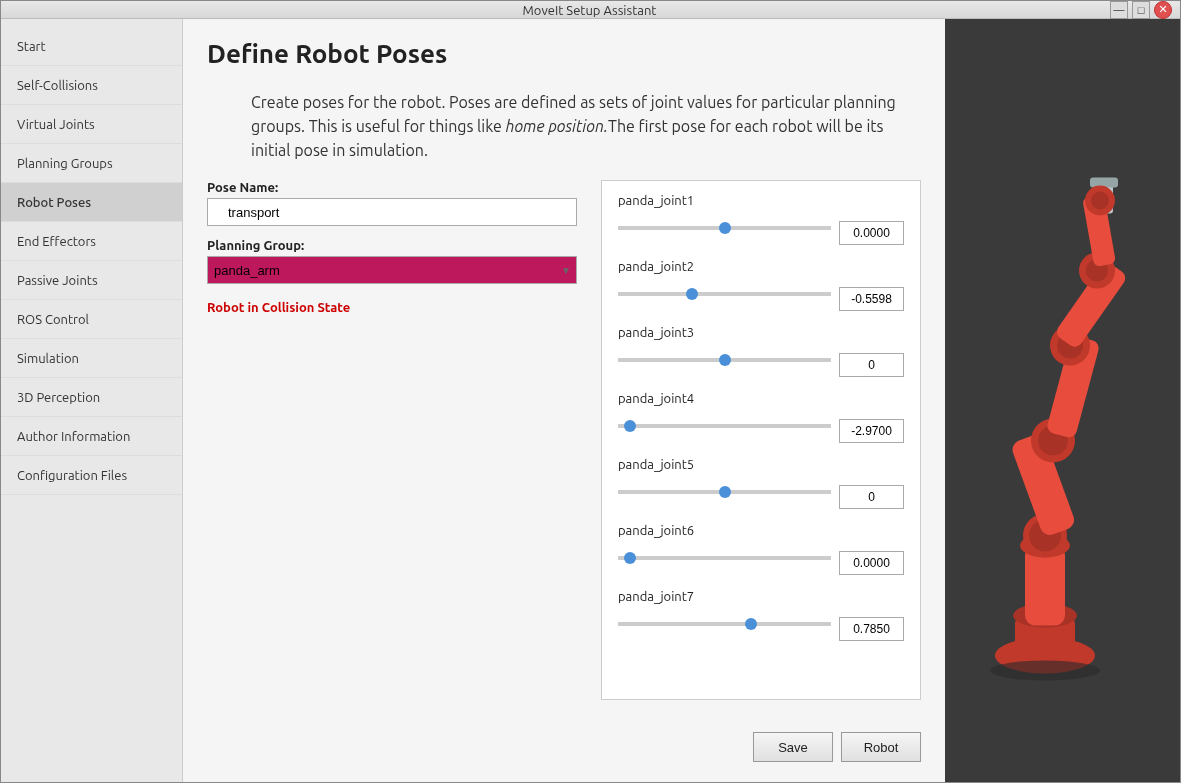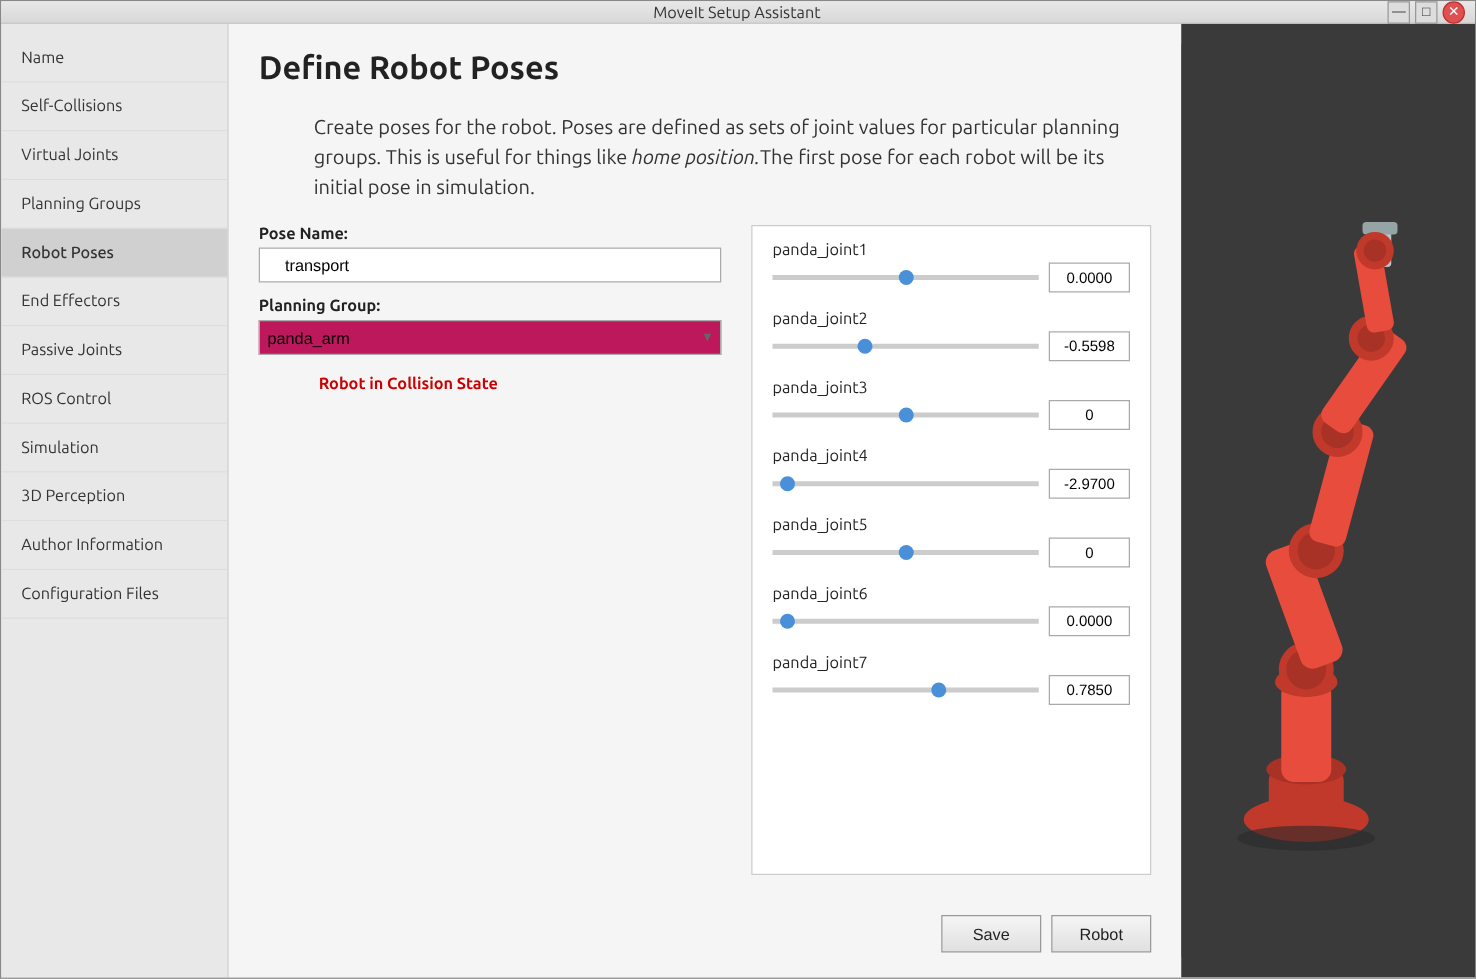--- a/index.html
+++ b/index.html
@@ -155,21 +155,20 @@
       transform: translateY(-50%);
       pointer-events: none;
       color: #666;
       font-size: 10px;
     }
     .collision-warning {
       color: #cc0000;
       font-weight: bold;
       font-size: 13px;
       margin-top: 16px;
-      margin-left: 48px;
     }
     .joints-panel {
       flex: 1;
       border: 1px solid #ccc;
       background: white;
       padding: 12px 16px;
       overflow-y: auto;
       max-height: 520px;
     }
     .joint-row {
@@ -203,20 +202,21 @@
       cursor: pointer;
     }
     .joint-value-input {
       width: 65px;
       height: 24px;
       border: 1px solid #aaa;
       background: white;
       padding: 0 4px;
       font-size: 12px;
       text-align: center;
+      margin-top: 11px;
     }
     .footer-buttons {
       display: flex;
       justify-content: flex-end;
       gap: 8px;
       padding: 12px 0 0 0;
       margin-top: auto;
     }
     .btn {
       height: 30px;
@@ -251,21 +251,21 @@
     <div class="titlebar-controls">
       <div class="title-btn">—</div>
       <div class="title-btn">□</div>
       <div class="title-btn close">✕</div>
     </div>
   </div>
 
   <div class="main-content">
 
     <div class="sidebar">
-      <div class="sidebar-item">Name</div>
+      <div class="sidebar-item">Start</div>
       <div class="sidebar-item">Self-Collisions</div>
       <div class="sidebar-item">Virtual Joints</div>
       <div class="sidebar-item">Planning Groups</div>
       <div class="sidebar-item active">Robot Poses</div>
       <div class="sidebar-item">End Effectors</div>
       <div class="sidebar-item">Passive Joints</div>
       <div class="sidebar-item">ROS Control</div>
       <div class="sidebar-item">Simulation</div>
       <div class="sidebar-item">3D Perception</div>
       <div class="sidebar-item">Author Information</div>

